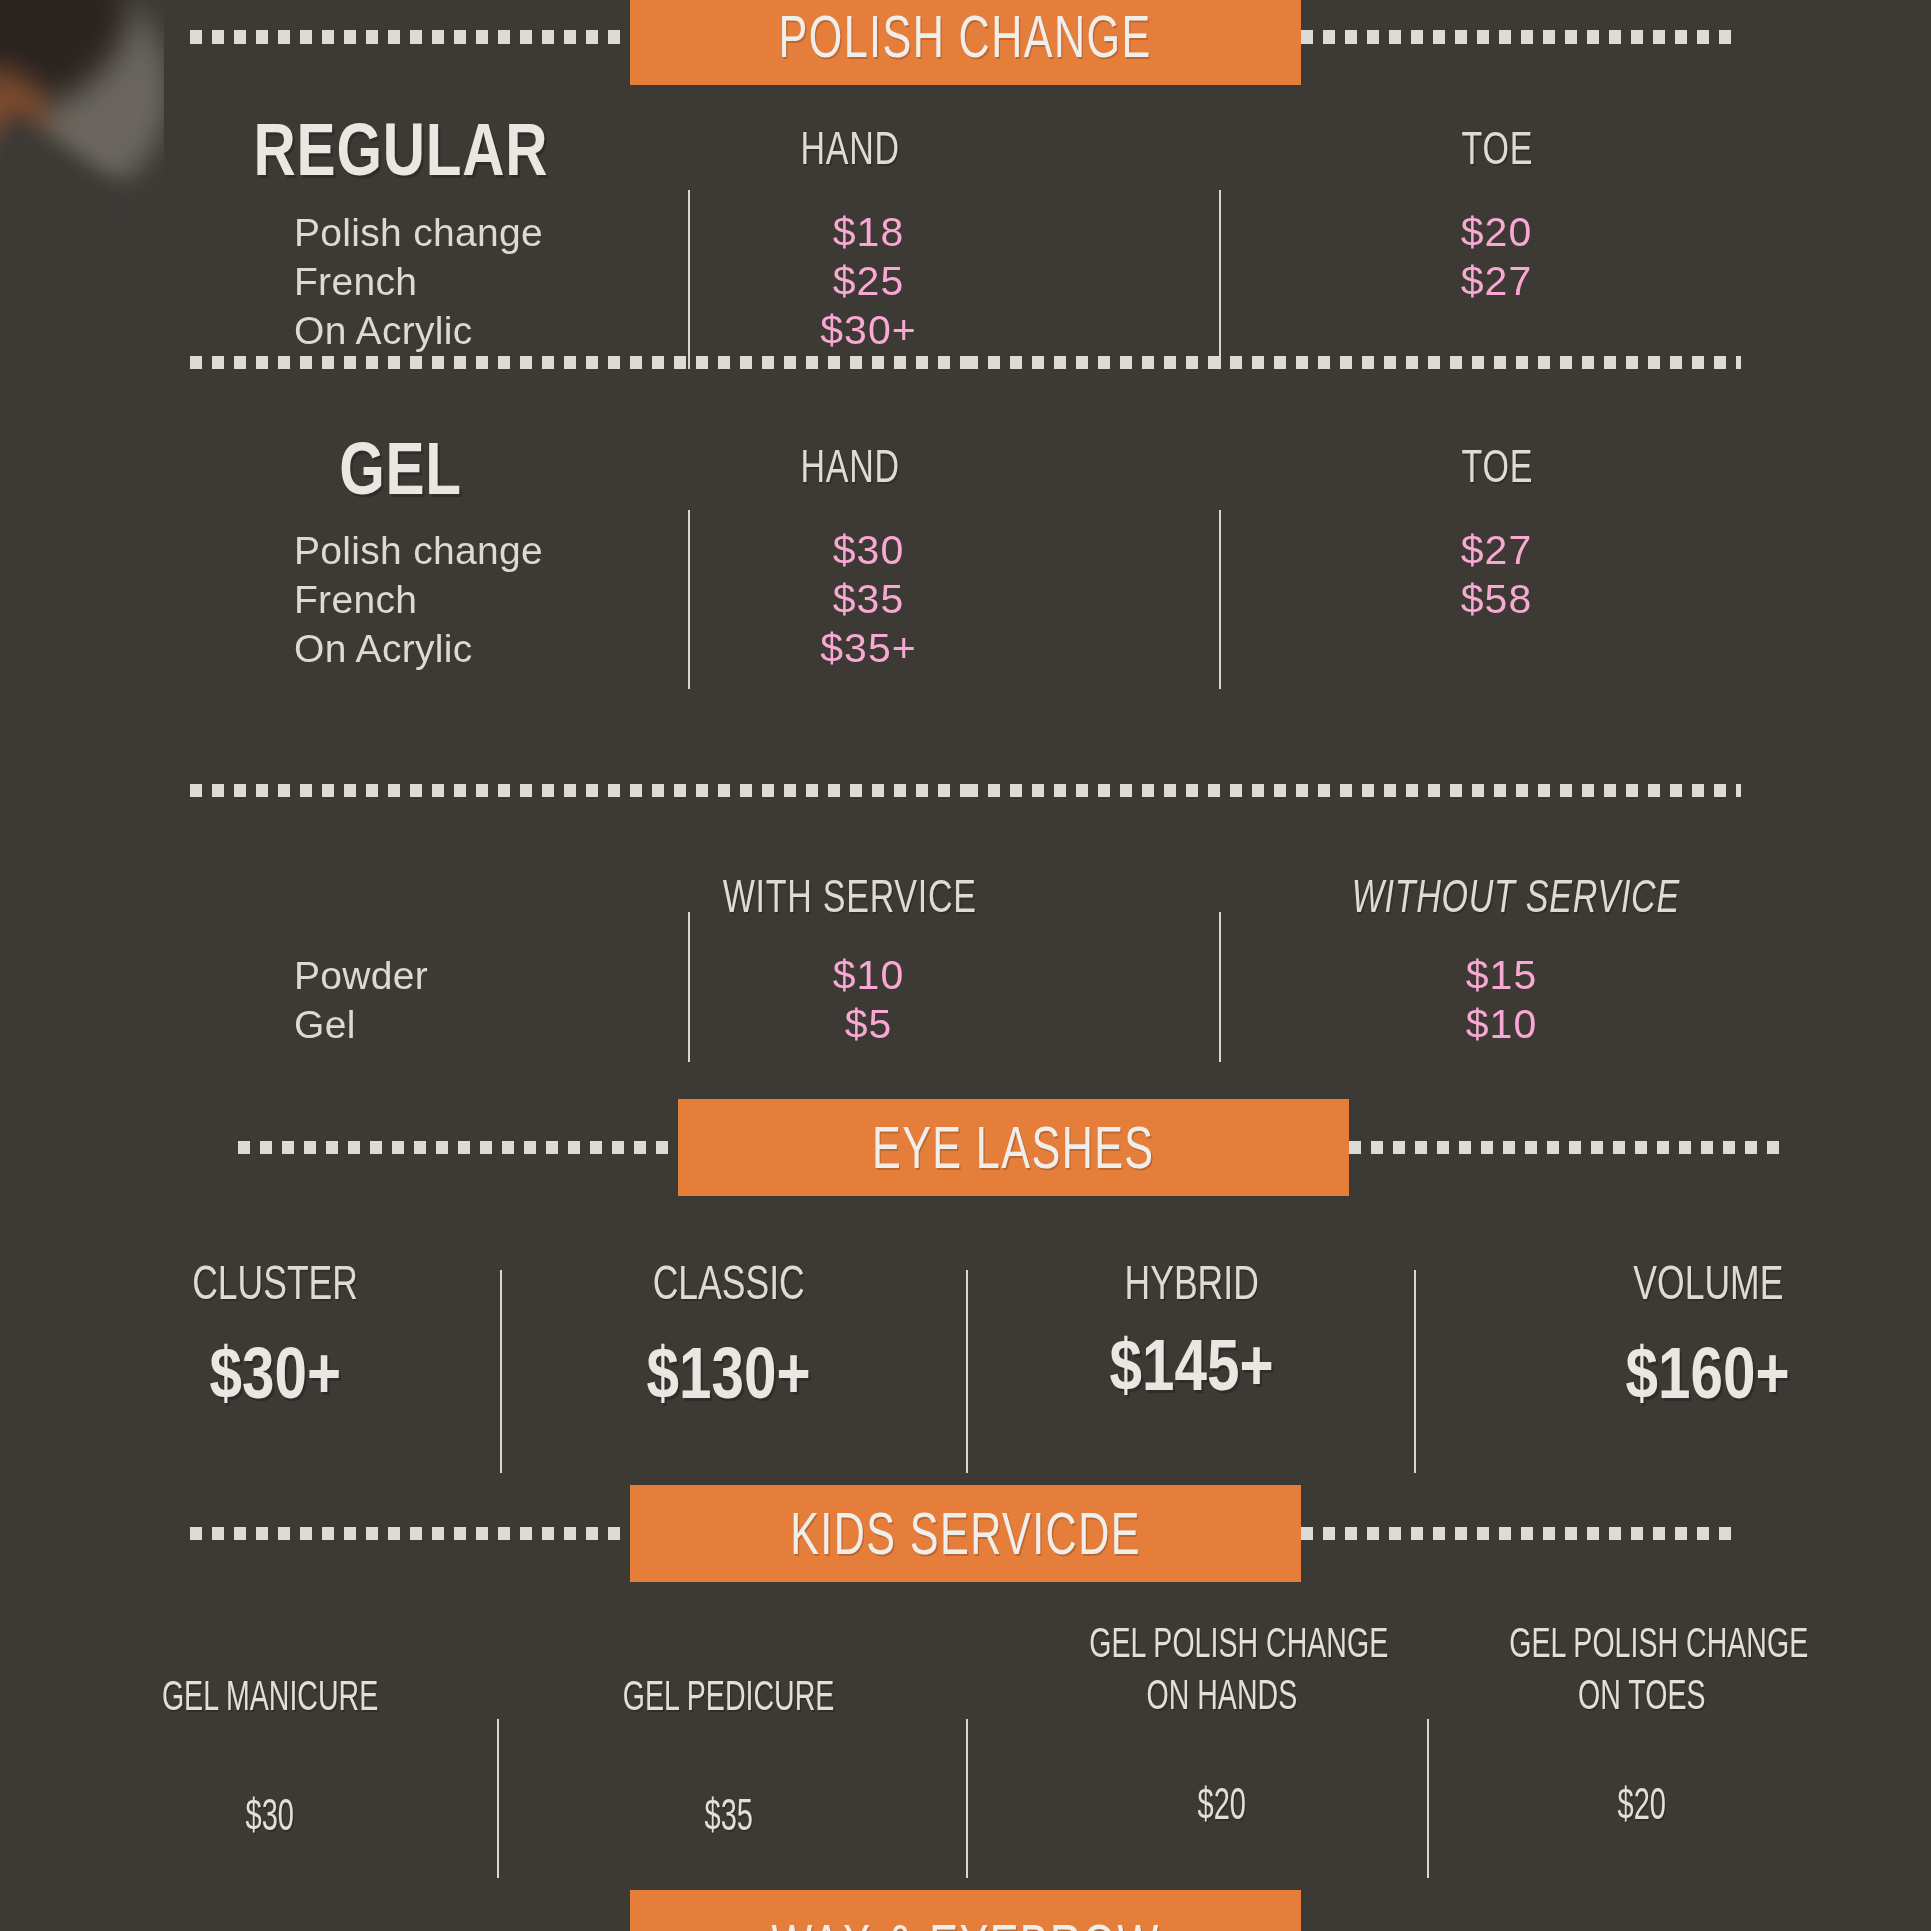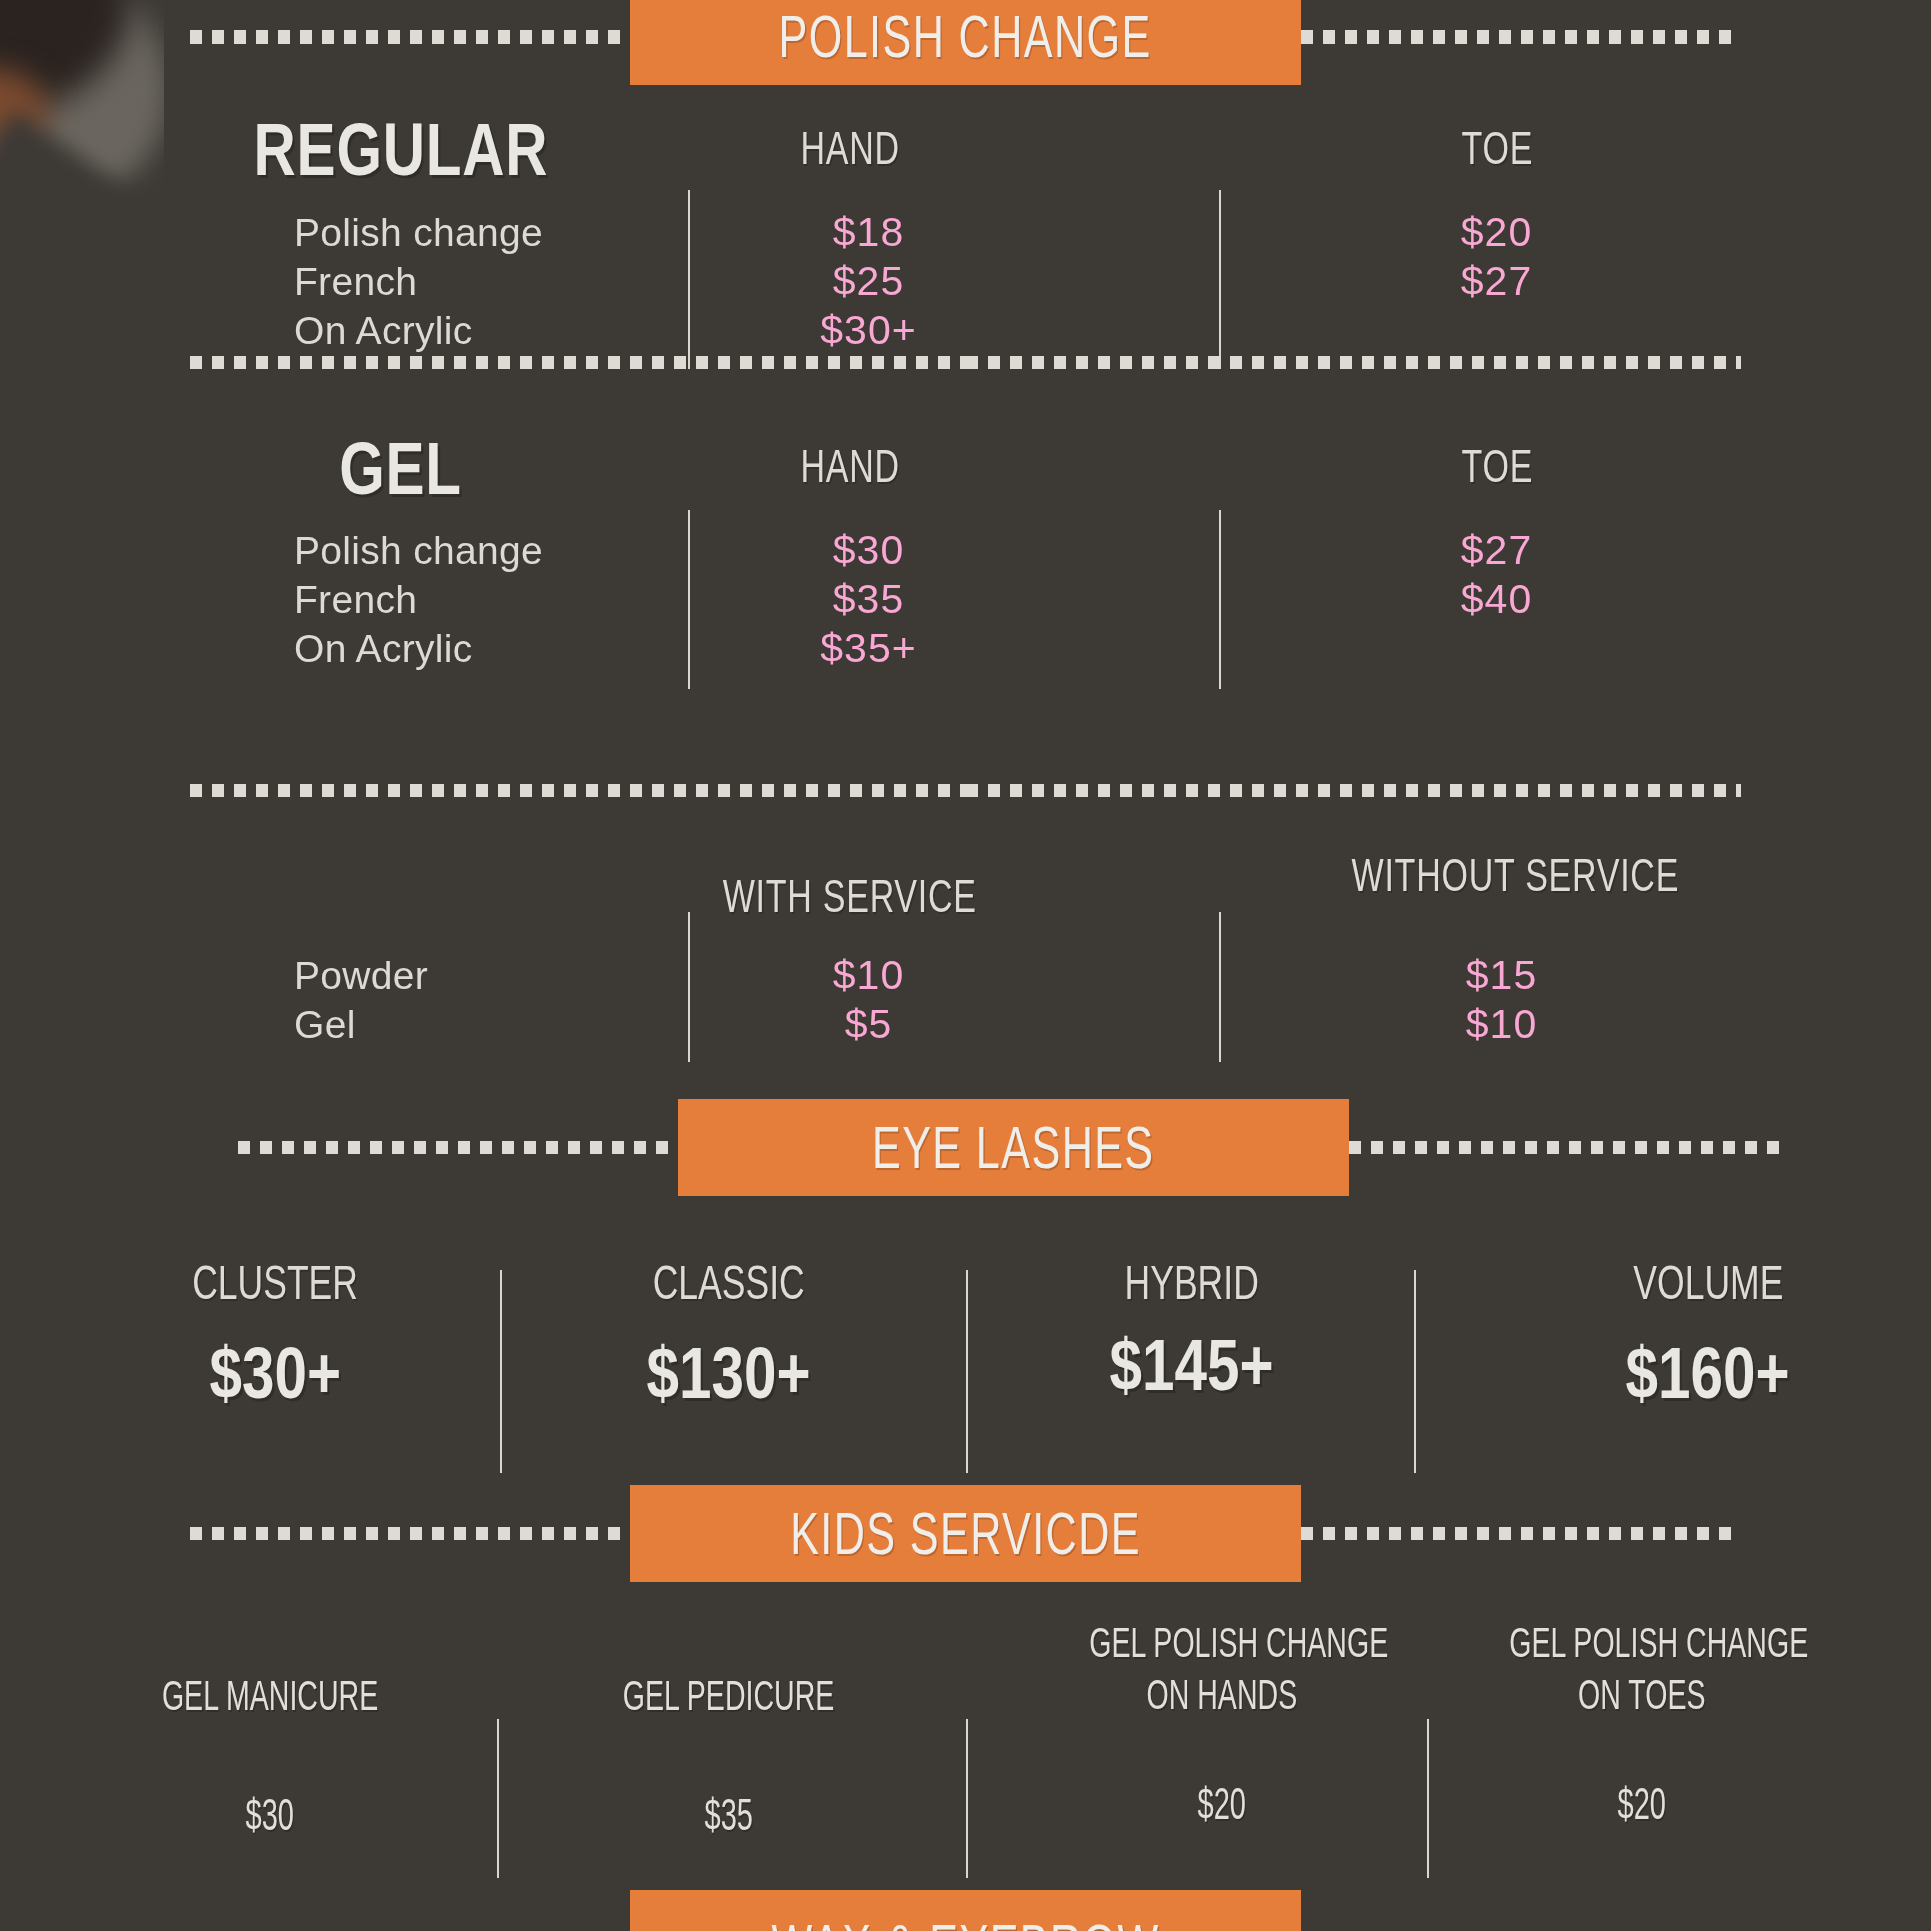--- a/index.html
+++ b/index.html
@@ -271,32 +271,32 @@
   <div class="svc-name">French</div>
   <div class="svc-name">On Acrylic</div>
 </div>
 <div class="abs ctr" style="left:772px; top:526px; width:193px;">
   <div class="price">$30</div>
   <div class="price">$35</div>
   <div class="price">$35+</div>
 </div>
 <div class="abs ctr" style="left:1400px; top:526px; width:193px;">
   <div class="price">$27</div>
-  <div class="price">$40</div>
+  <div class="price">$58</div>
 </div>
 
 <div class="banner-row" style="top:742px;">
   <div class="dash-line left"></div>
   <div class="dash-line right"></div>
 </div>
 
 <div class="abs ctr" style="left:657px; top:869px; width:386px;">
   <span class="col-head">WITH SERVICE</span>
 </div>
-<div class="abs ctr" style="left:1294px; top:848px; width:415px;">
+<div class="abs ctr" style="left:1294px; top:869px; width:415px;font-style:italic;">
   <span class="col-head">WITHOUT SERVICE</span>
 </div>
 
 <div class="vline" style="left:688px; top:912px; height:150px;"></div>
 <div class="vline" style="left:1219px; top:912px; height:150px;"></div>
 
 <div class="abs" style="left:294px; top:951px;">
   <div class="svc-name">Powder</div>
   <div class="svc-name">Gel</div>
 </div>

